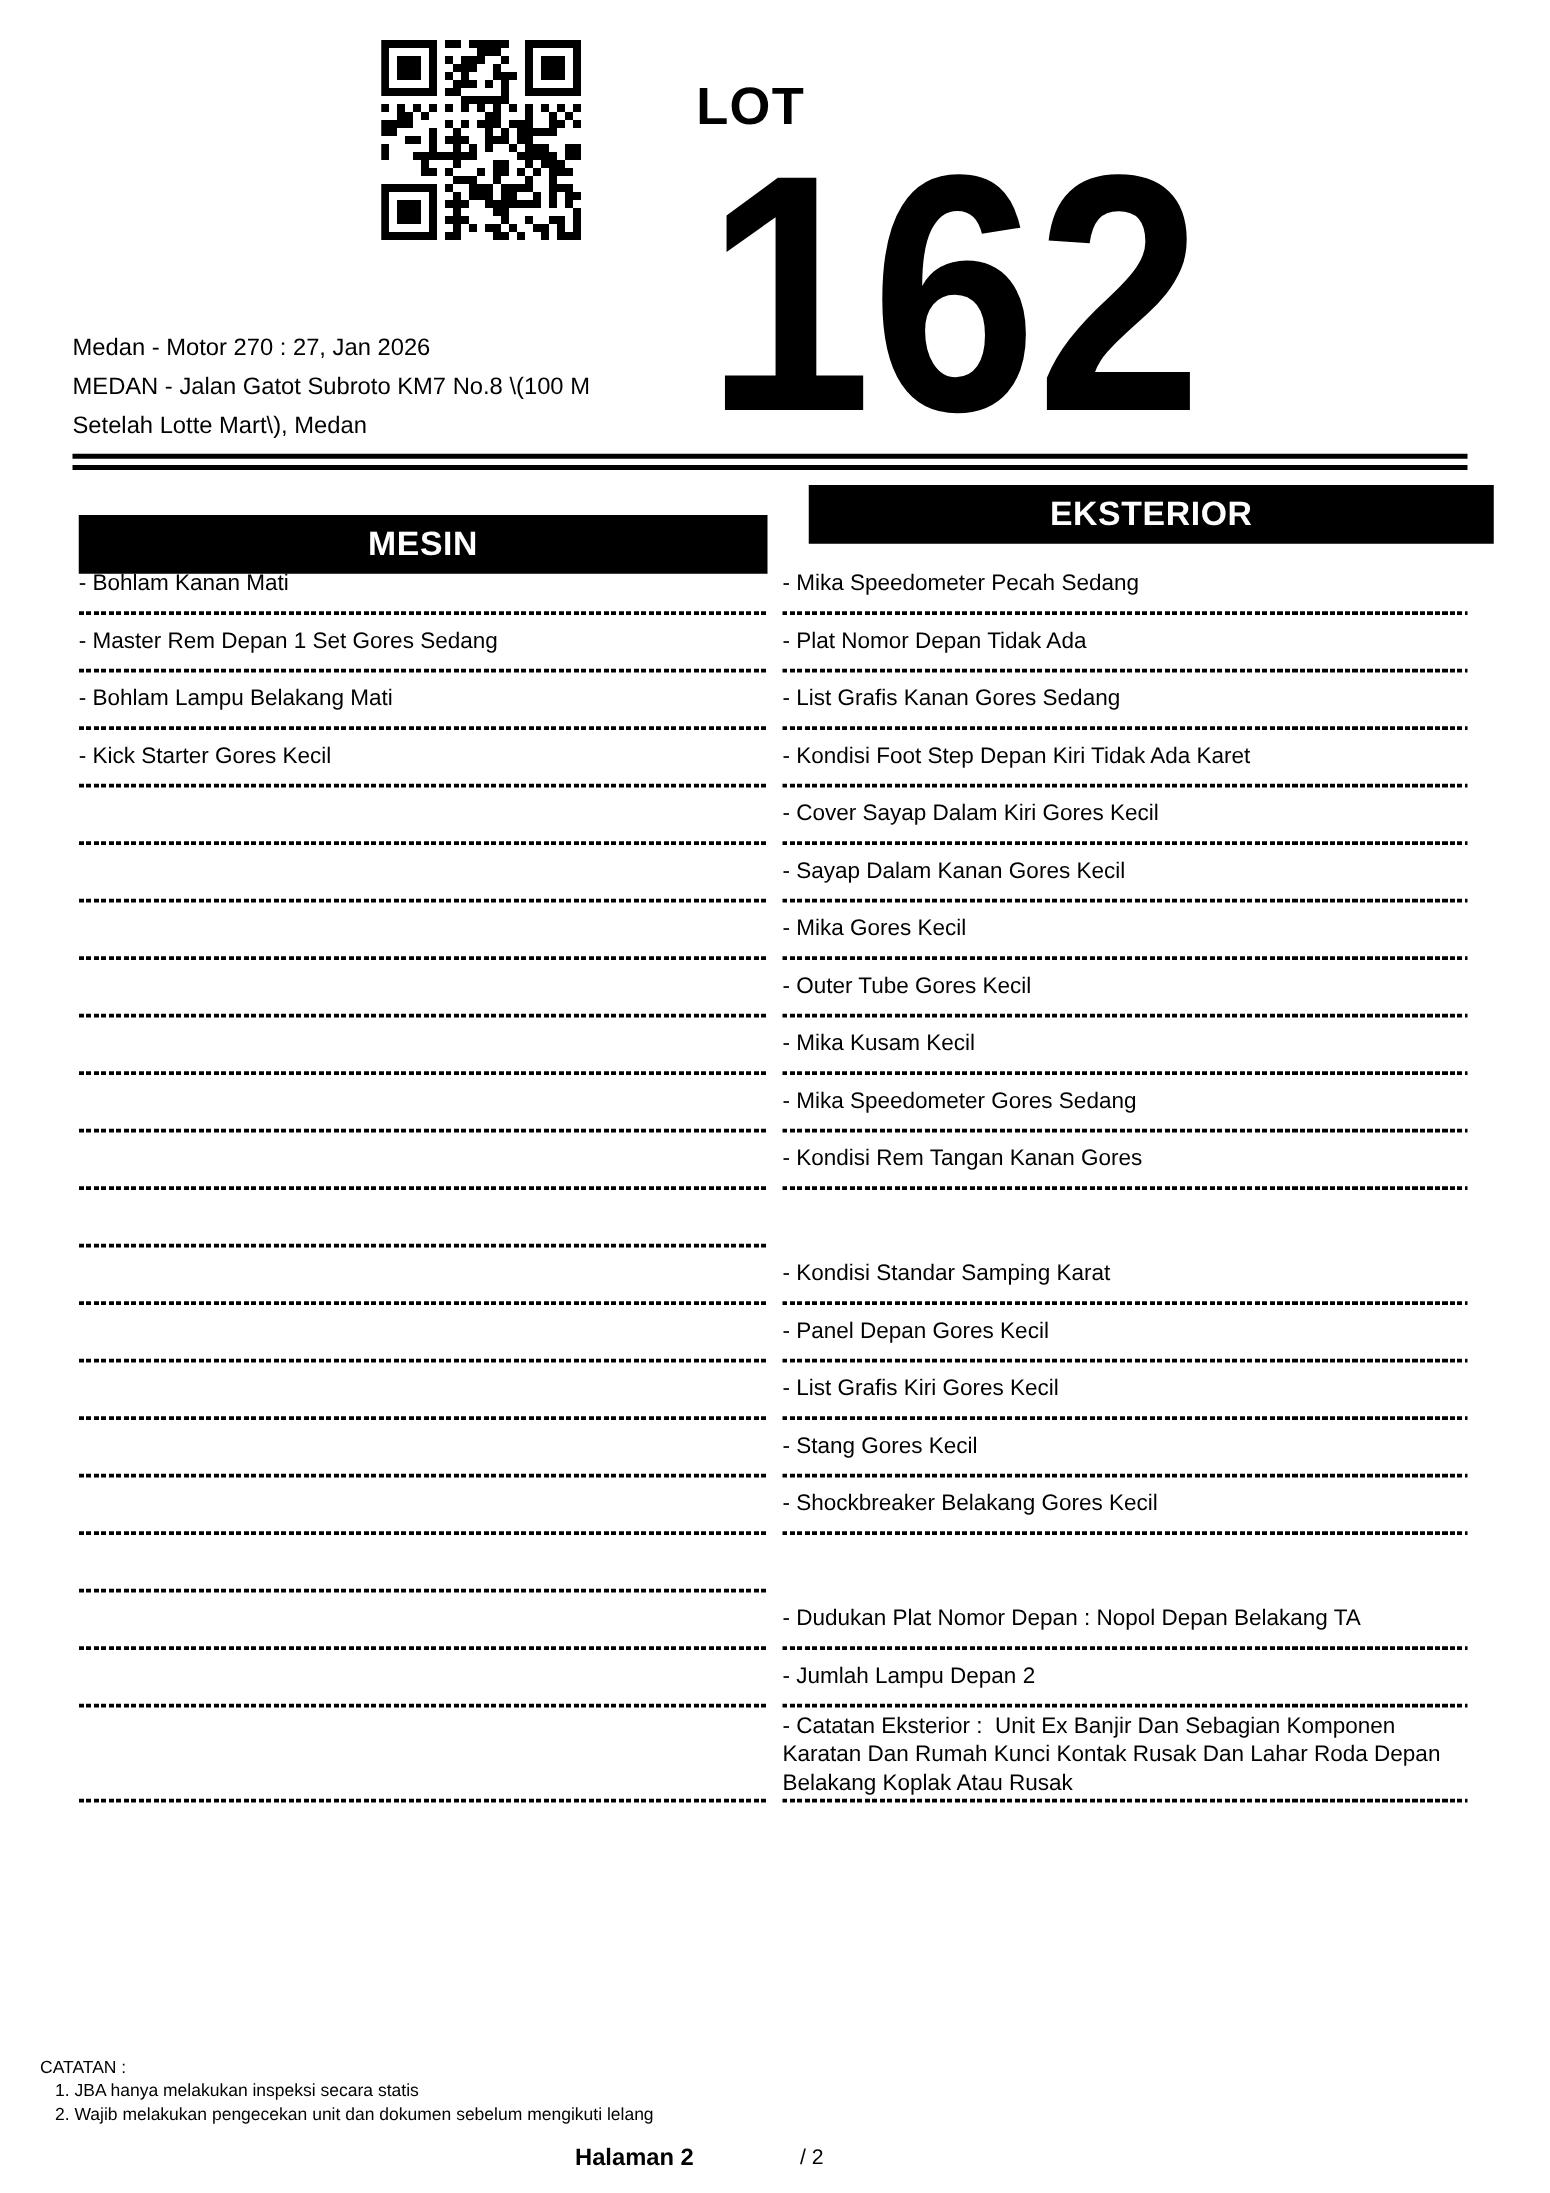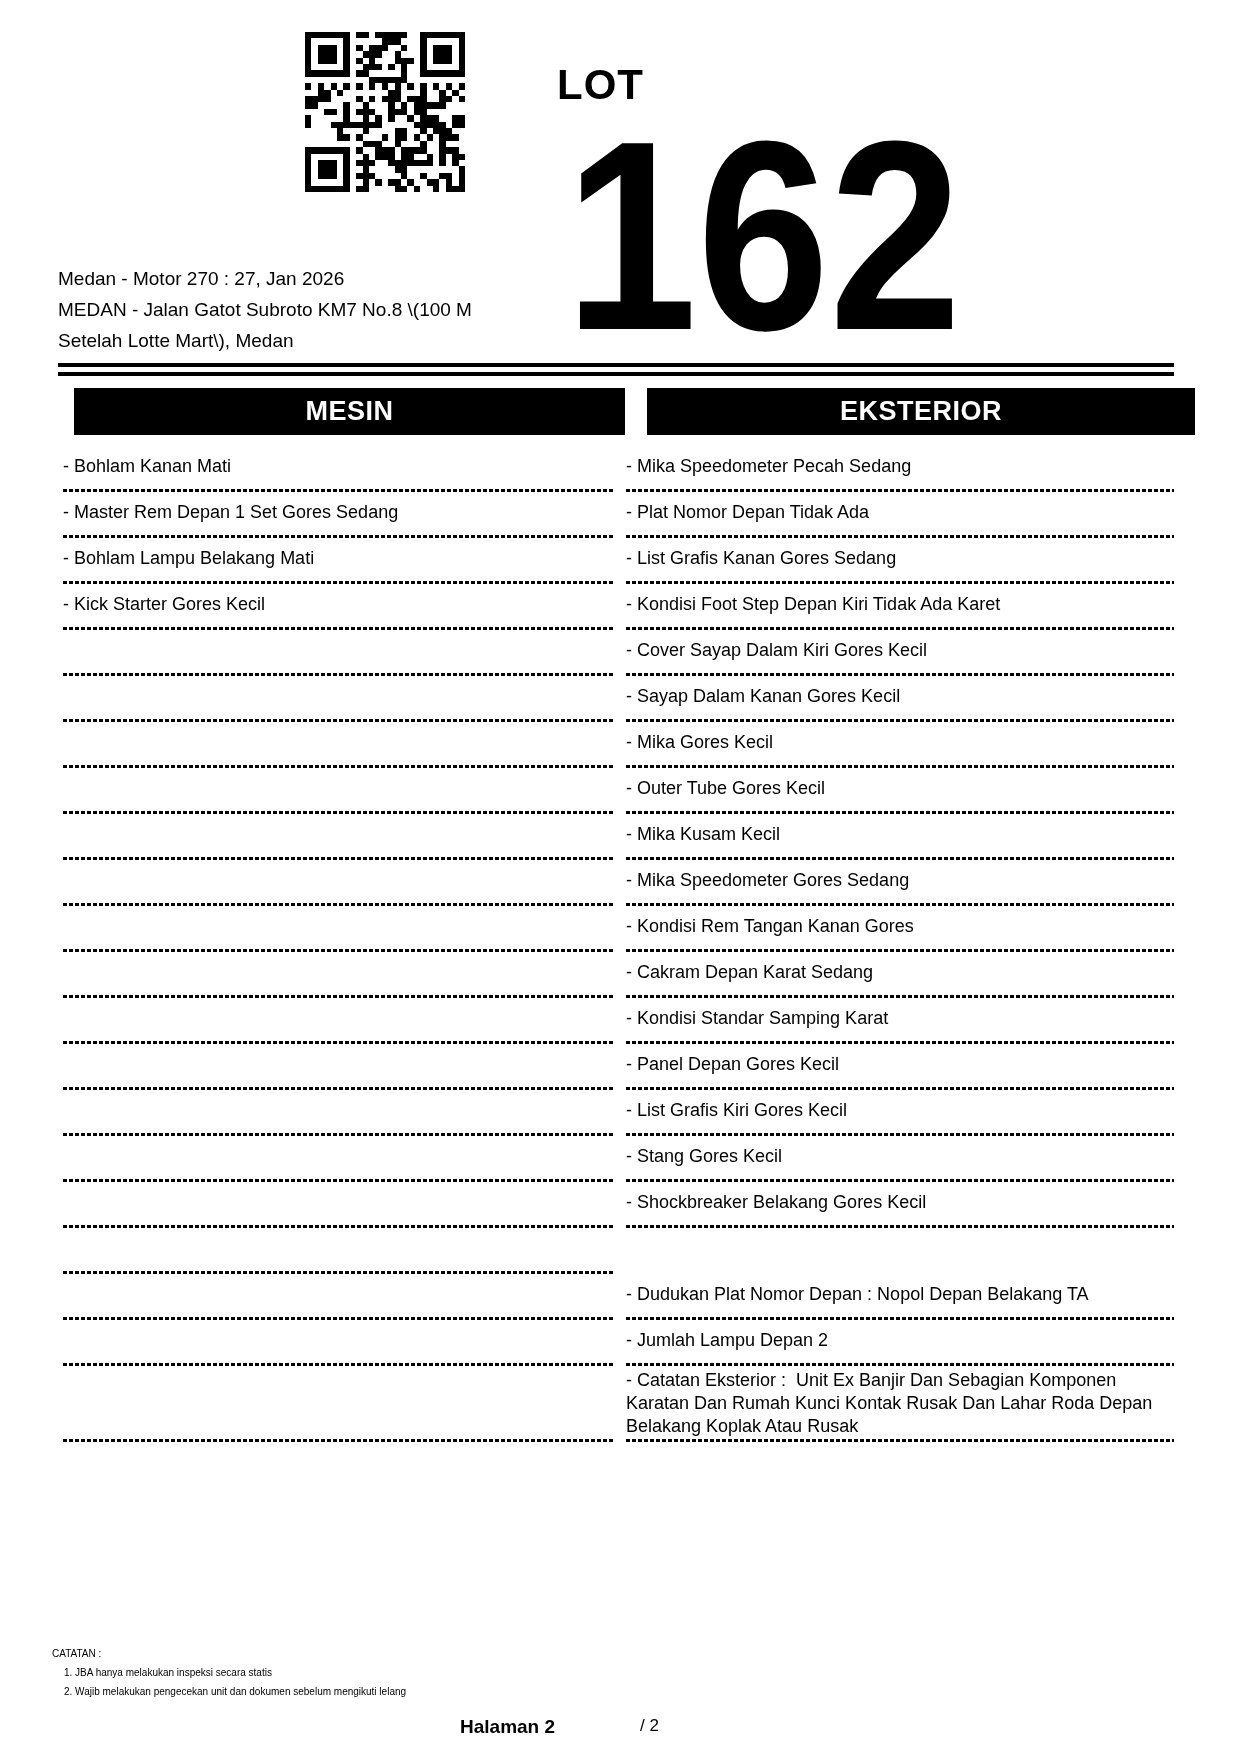--- a/index.html
+++ b/index.html
@@ -34,21 +34,21 @@
     position:absolute;left:58px;top:363px;width:1116px;height:5px;
     border-top:4px solid #000;border-bottom:4px solid #000;
   }
   
   .colbar{
     position:absolute;top:388px;height:47px;
     background:#000;color:#fff;
     font-size:27px;font-weight:bold;letter-spacing:0.5px;
     display:flex;align-items:center;justify-content:center;
   }
-  .colbar.left{left:74px;width:551px;}
+  .colbar.left{left:63px;width:551px;margin-top:24px;}
   .colbar.right{left:626px;width:548px;margin-left:21px;}
   
   .grid{
     position:absolute;left:63px;top:446px;width:1111px;
   }
   .row{display:flex;height:46px;}
   .row.tall{height:76px;}
   .cell{
     position:relative;
     font-size:18px;line-height:22px;
@@ -58,22 +58,22 @@
   }
   .row.tall .cell{line-height:23px;padding-top:3px;}
   .cell.left{width:551px;margin-right:12px;}
   .cell.right{flex:1;}
   .cell::after{
     content:"";position:absolute;left:0;right:0;bottom:0;height:3px;
     background:repeating-linear-gradient(to right,#000 0,#000 4px,transparent 4px,transparent 6px);
   }
   
   .notes{
-    position:absolute;left:52px;top:1644px;
-    font-size:10px;line-height:19px;
+    position:absolute;left:32px;top:1644px;
+    font-size:14px;line-height:19px;
   }
   .notes .note-line{padding-left:12px;}
   .page-num-label{
     position:absolute;left:460px;top:1716px;font-size:19px;font-weight:bold;
   }
   .page-num-total{
     position:absolute;left:640px;top:1716px;font-size:17px;
   }
   .print-date{
     position:absolute;right:45px;top:1766px;font-size:18px;
@@ -453,21 +453,20 @@
       <div class="row">
         <div class="cell left"></div>
         <div class="cell right">- Mika Speedometer Gores Sedang</div>
       </div>
       <div class="row">
         <div class="cell left"></div>
         <div class="cell right">- Kondisi Rem Tangan Kanan Gores</div>
       </div>
       <div class="row">
         <div class="cell left"></div>
-        <div class="cell right">- Cakram Depan Karat Sedang</div>
       </div>
       <div class="row">
         <div class="cell left"></div>
         <div class="cell right">- Kondisi Standar Samping Karat</div>
       </div>
       <div class="row">
         <div class="cell left"></div>
         <div class="cell right">- Panel Depan Gores Kecil</div>
       </div>
       <div class="row">

